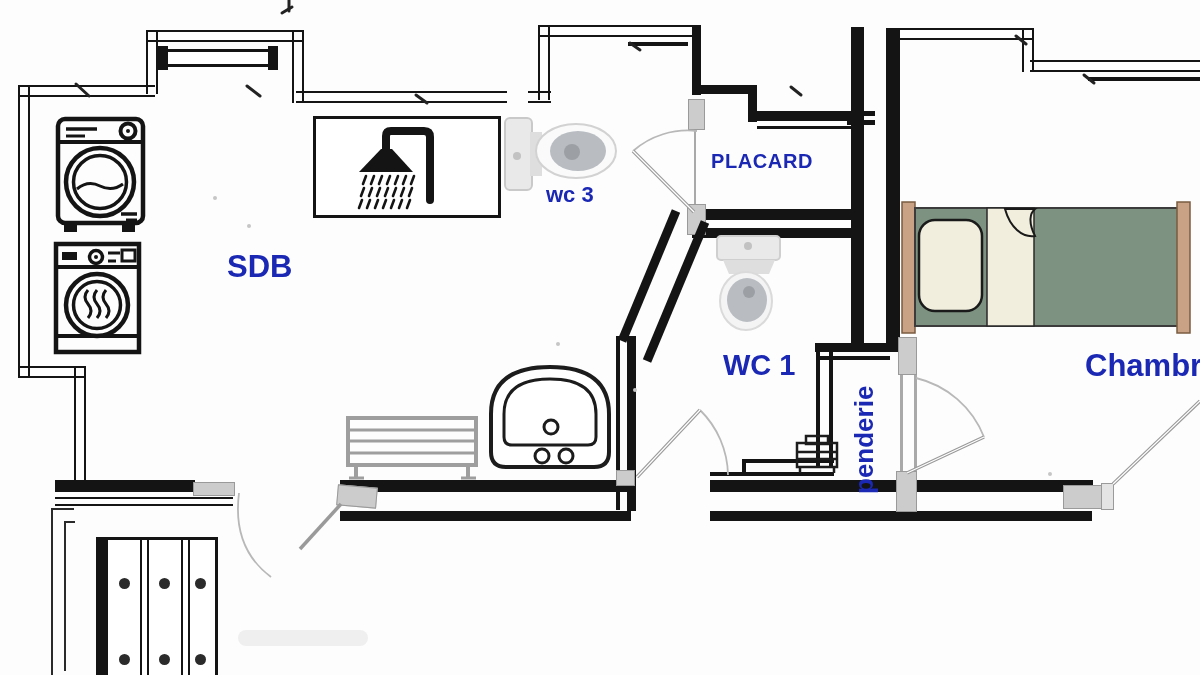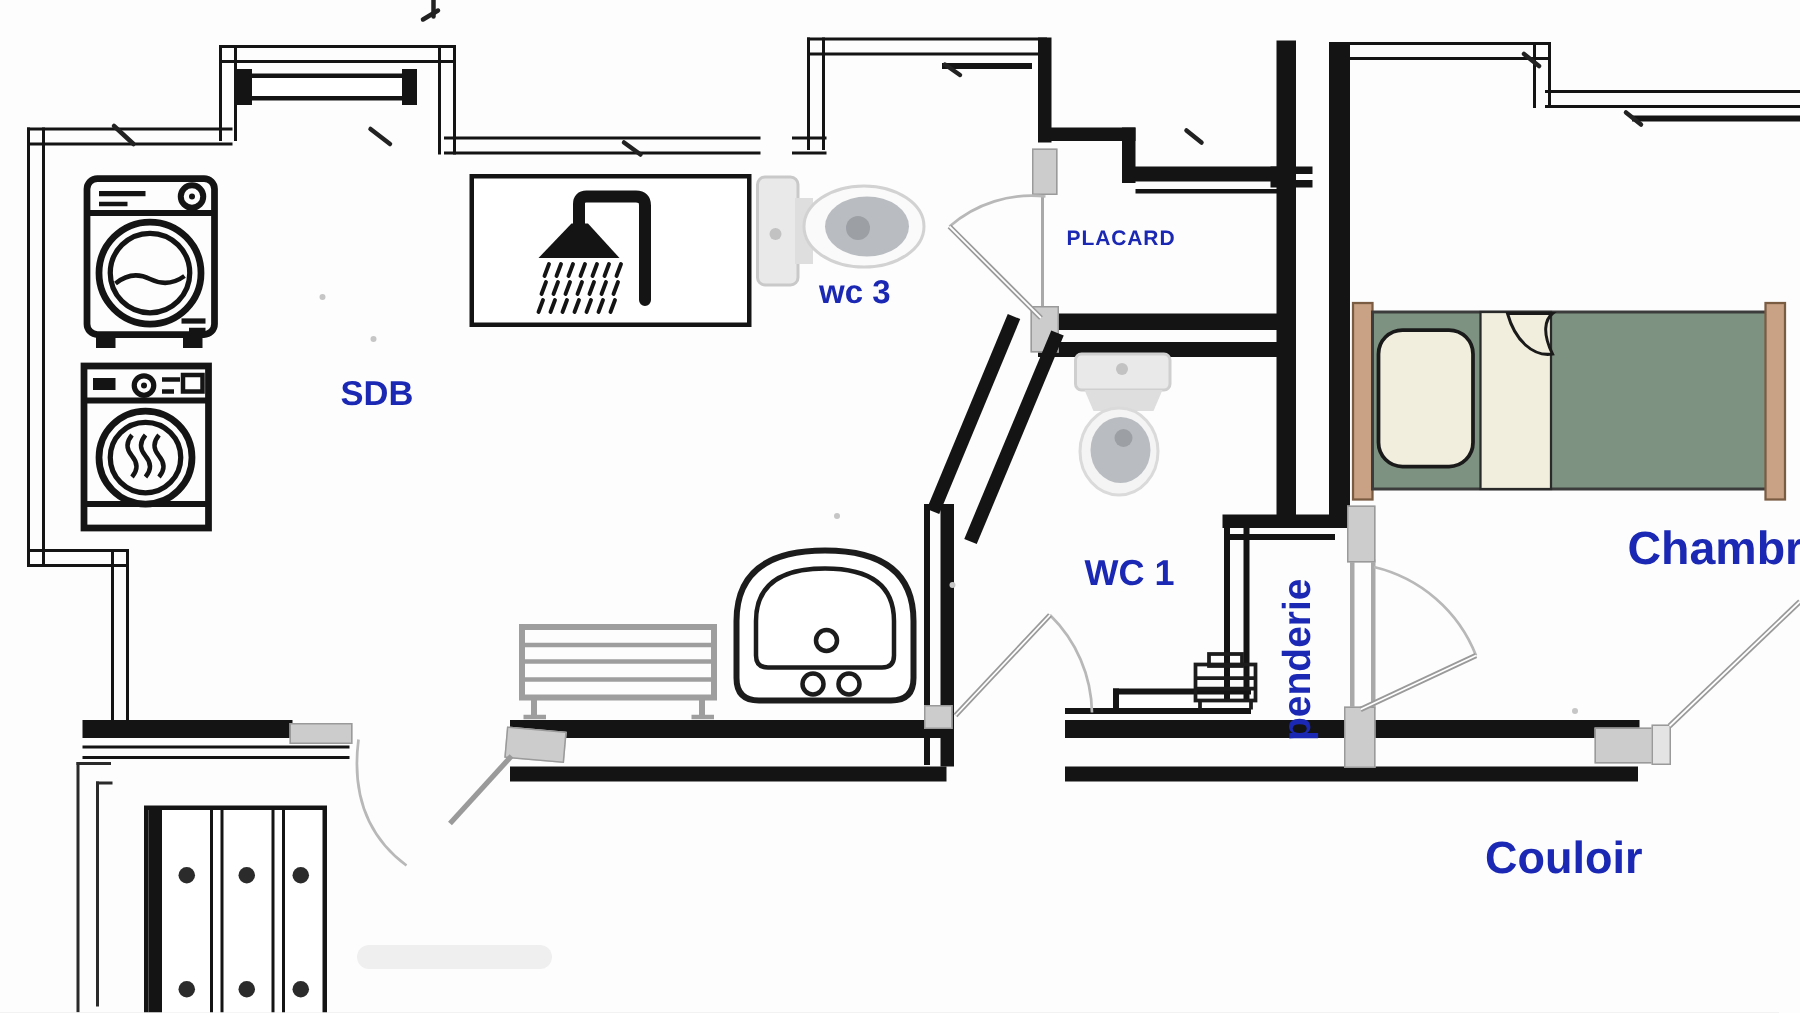--- a/index.html
+++ b/index.html
@@ -249,21 +249,20 @@
       <path d="M416 95 L427 103"></path>
       <path d="M630 43 L640 50"></path>
       <path d="M791 87 L801 95"></path>
       <path d="M1016 36 L1026 44"></path>
       <path d="M1084 75 L1094 83"></path>
       <path d="M282 13 L292 7"></path>
       <path d="M289 0 L289 11"></path>
     </g>
   </svg>
 
-  <div class="lbl" style="left:227px;top:249px;font-size:23px;">SDB</div>
+  <div class="lbl" style="left:227px;top:249px;font-size:31px;">SDB</div>
   <div class="lbl" style="left:546px;top:182px;font-size:22px;">wc 3</div>
-  <div class="lbl" style="left:711px;top:150px;font-size:14px;letter-spacing:0.6px;">PLACARD</div>
-  <div class="lbl" style="left:723px;top:369px;font-size:24px;">WC 1</div>
+  <div class="lbl" style="left:711px;top:150px;font-size:20px;letter-spacing:0.6px;">PLACARD</div>
+  <div class="lbl" style="left:723px;top:349px;font-size:29px;">WC 1</div>
   <div class="lbl lbl-v" style="left:849px;top:352px;height:142px;font-size:26px;">penderie</div>
   <div class="lbl" style="left:1085px;top:348px;font-size:31px;">Chambre</div>
-  <div class="lbl" style="left:990px;top:556px;font-size:30px;">Couloir</div>
 
 </div>
 
 </body></html>

